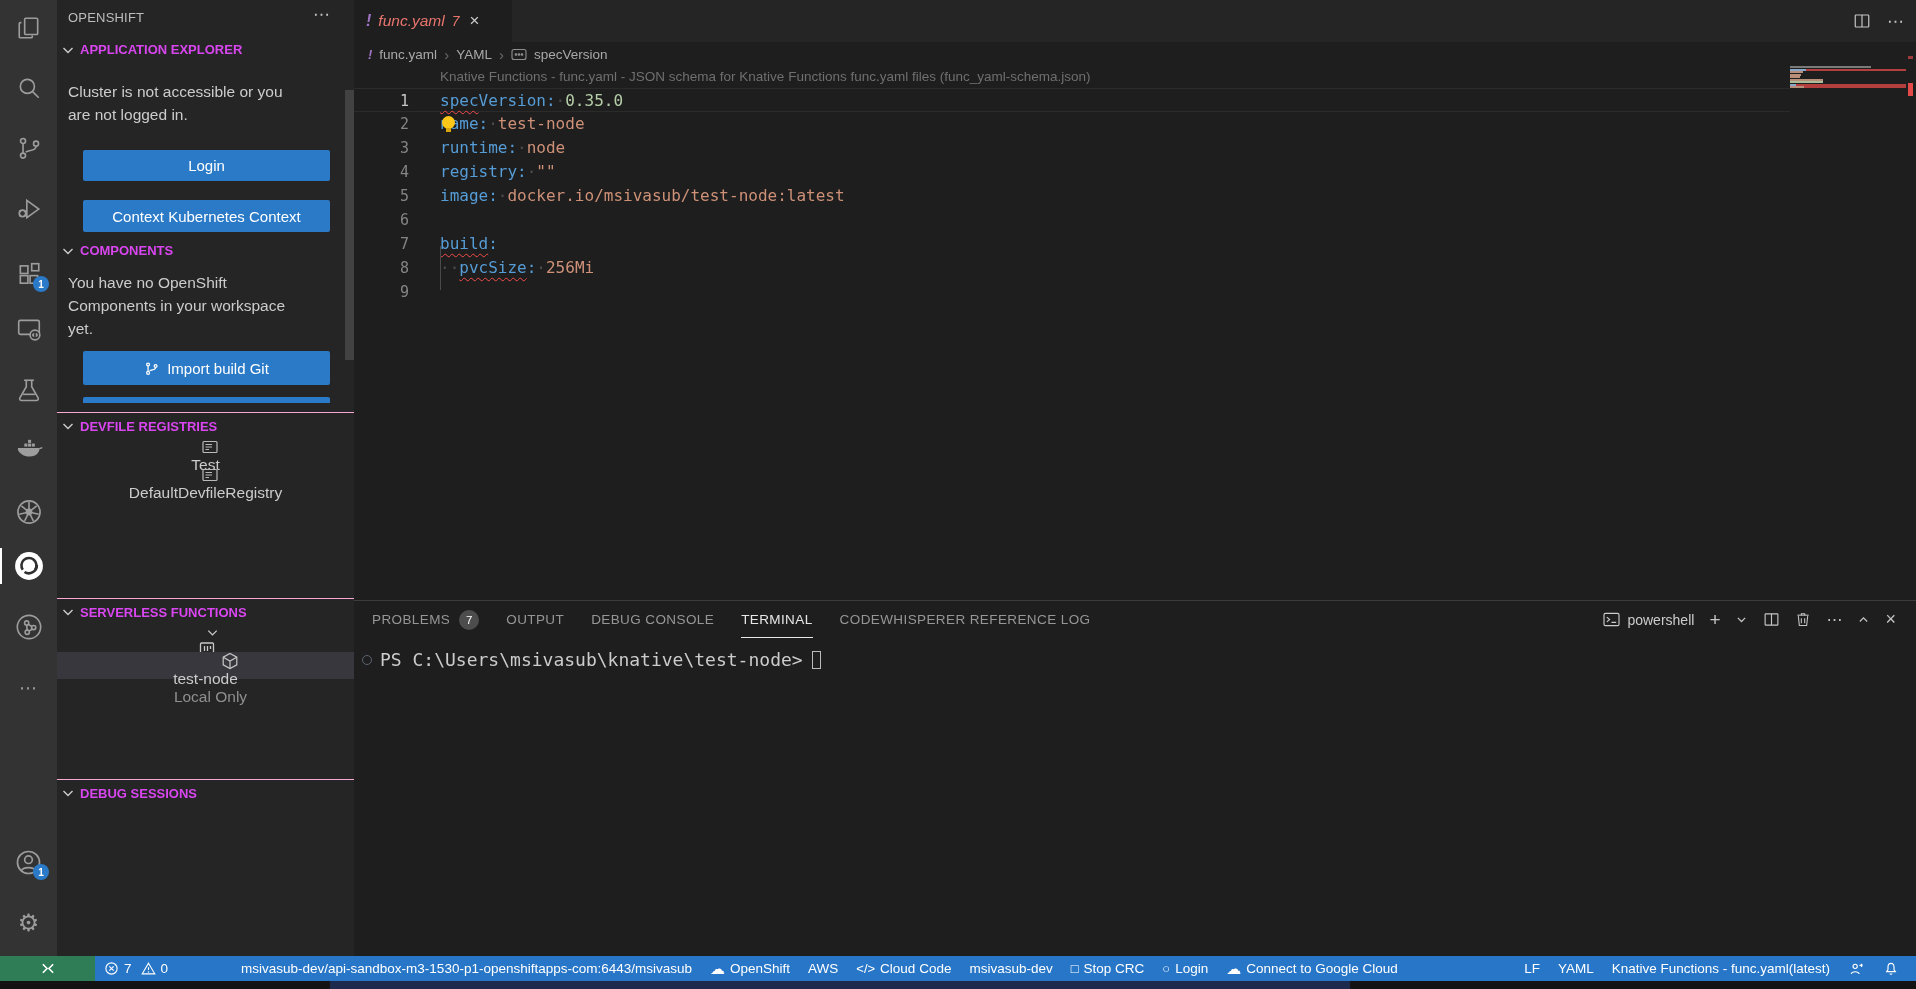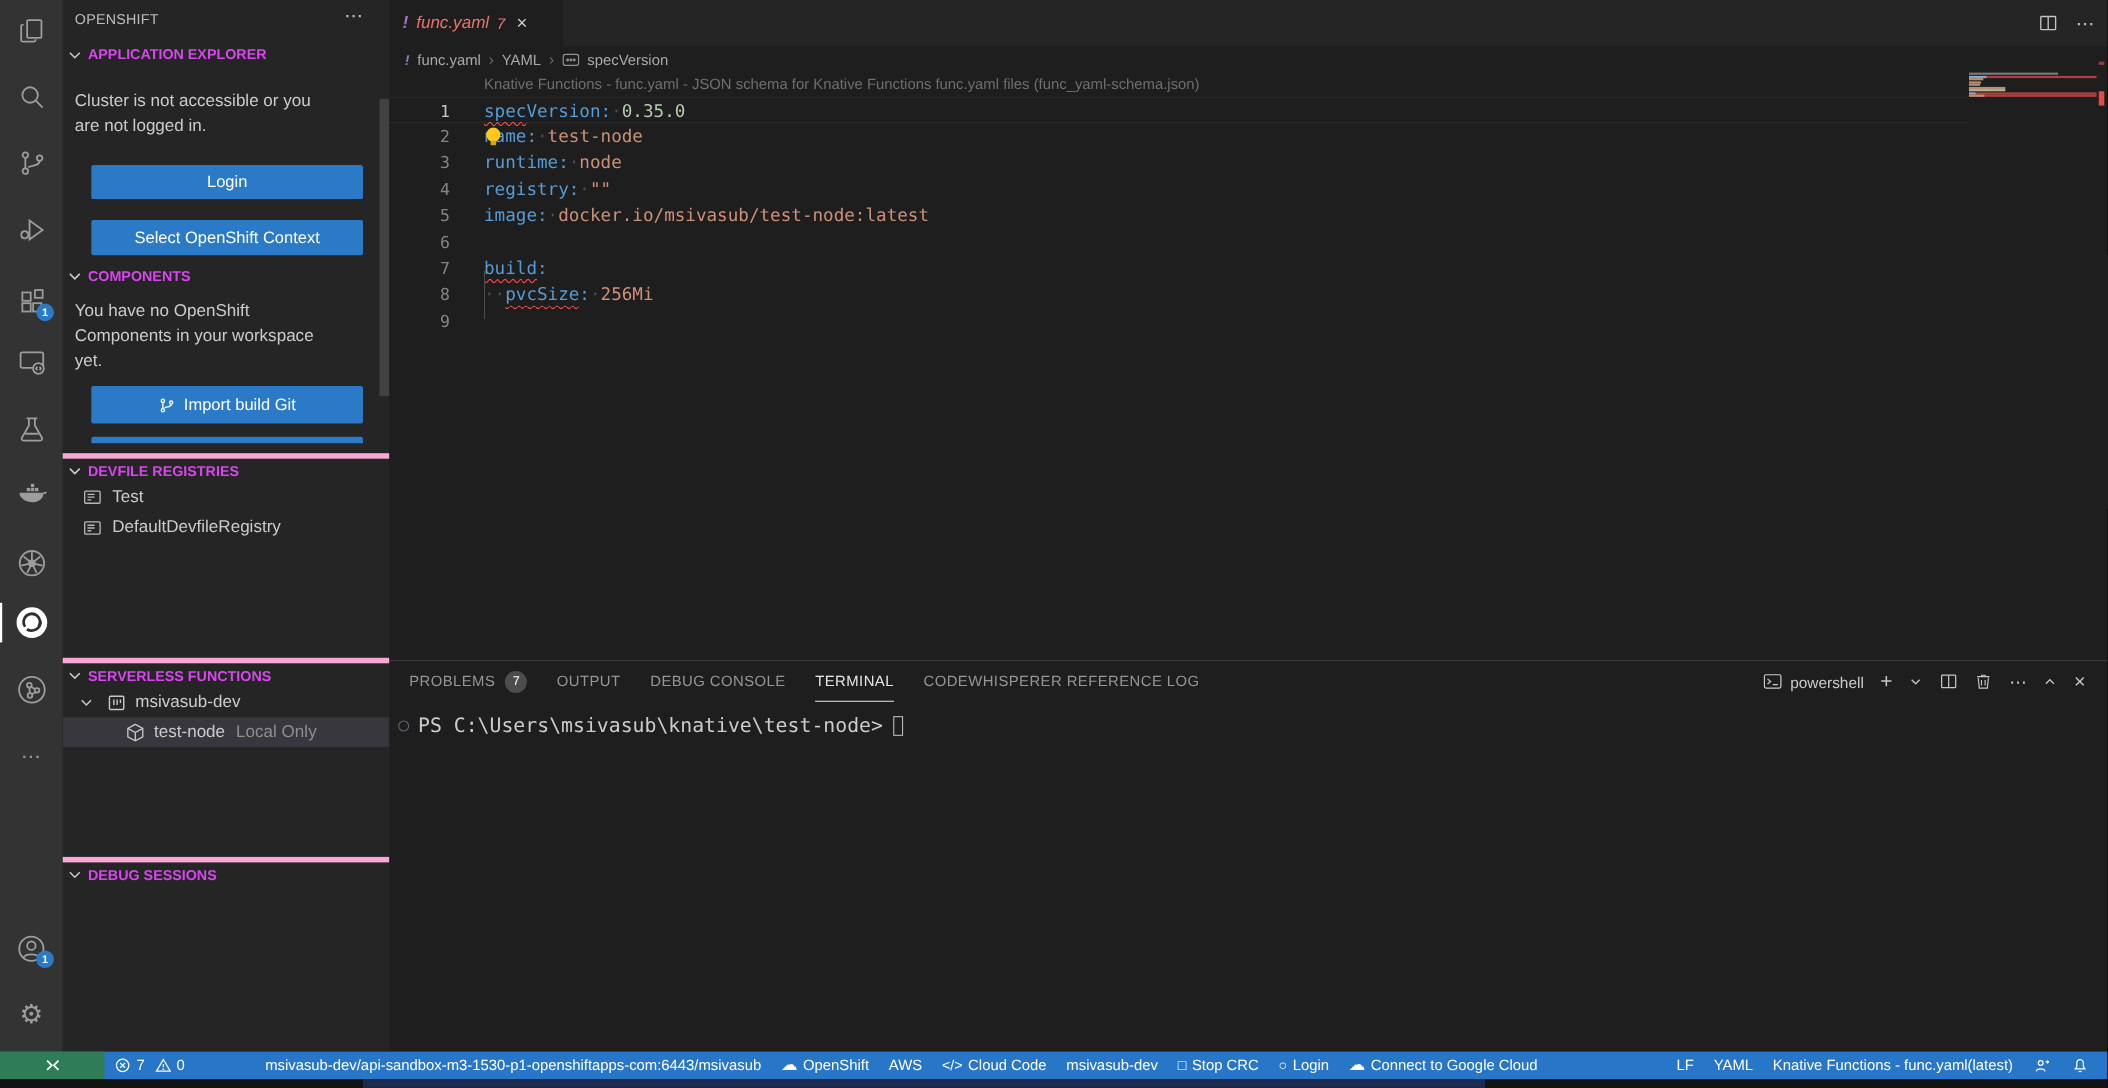--- a/index.html
+++ b/index.html
@@ -20,25 +20,25 @@
   .ab-dots { font-size:18px; color:#9d9d9d; letter-spacing:1px; }
   .gear-glyph { font-size:24px; line-height:1; }
 
   
   .sidebar { position:absolute; left:57px; top:0; width:297px; height:956px; background:#252526; }
   .sb-titlebar { position:absolute; left:0; top:0; right:0; height:35px; display:flex; align-items:center; }
   .sb-title { margin-left:11px; font-size:13px; color:#bdbdbd; letter-spacing:.2px; }
   .sb-title-more { position:absolute; right:24px; top:4px; font-size:17px; color:#c5c5c5; cursor:default; }
   .sec-header { position:absolute; left:0; right:0; height:27px; display:flex; align-items:center; gap:4px; font-size:13px; font-weight:bold; color:#d946ef; }
   .sec-header .chev { margin-left:3px; }
-  .sec-divider { border-top:5px solid #f9a8d4; }
+  .sec-divider { border-top:1px solid #f9a8d4; }
   .sb-msg { position:absolute; left:11px; right:14px; font-size:15.5px; line-height:23px; color:#cccccc; }
   .sb-btn { position:absolute; left:26px; width:247px; background:#2a7ac7; color:#ffffff; font-size:15px; display:flex; align-items:center; justify-content:center; gap:8px; border-radius:2px; cursor:pointer; }
   .sb-btn-sliver { position:absolute; left:26px; width:247px; height:6px; background:#2a7ac7; border-radius:2px 2px 0 0; }
-  .tree-row { position:absolute; left:0; right:0; height:28px; display:flex; align-items:center; font-size:15.5px; color:#cccccc; }
+  .tree-row { position:absolute; left:0; right:0; height:28px; display:flex; align-items:center; font-size:15.5px; color:#cccccc;flex-direction:column; }
   .tree-row.selected { background:#37373d; }
   .row-badge { color:#8f8f8f; margin-left:10px; }
   .sb-scroll { position:absolute; left:288px; top:90px; width:9px; height:270px; background:rgba(121,121,121,.35); }
 
   
   .editor-area { position:absolute; left:354px; top:0; width:1562px; height:600px; background:#1e1e1e; }
   .tabbar { position:absolute; left:0; top:0; right:0; height:42px; background:#252526; }
   .tab { position:absolute; left:0; top:0; width:158px; height:42px; background:#1e1e1e; display:flex; align-items:center; padding:0 12px; gap:7px; }
   .tab-file-icon { font-size:16px; font-weight:bold; color:#a074c4; font-style:italic; }
   .tab-name { font-size:15.5px; font-style:italic; color:#e8756d; }
@@ -241,21 +241,21 @@
       <span>APPLICATION EXPLORER</span>
     </div>
     <div class="sb-msg" style="top:80px">
       <div>Cluster is not accessible or you</div>
       <div>are not logged in.</div>
     </div>
     <div class="sb-btn" style="top:150px;height:31px">
       <span>Login</span>
     </div>
     <div class="sb-btn" style="top:200px;height:32px">
-      <span>Select OpenShift Context</span>
+      <span>Context Kubernetes Context</span>
     </div>
 
     <div class="sec-header" style="top:237px">
       <span class="chev">
           <svg width="16" height="16" viewBox="0 0 16 16" fill="none" stroke="#cccccc" stroke-width="1.4">
             <path d="M3.5 6 L8 10.5 L12.5 6"></path>
           </svg>
         </span>
       <span>COMPONENTS</span>
     </div>

